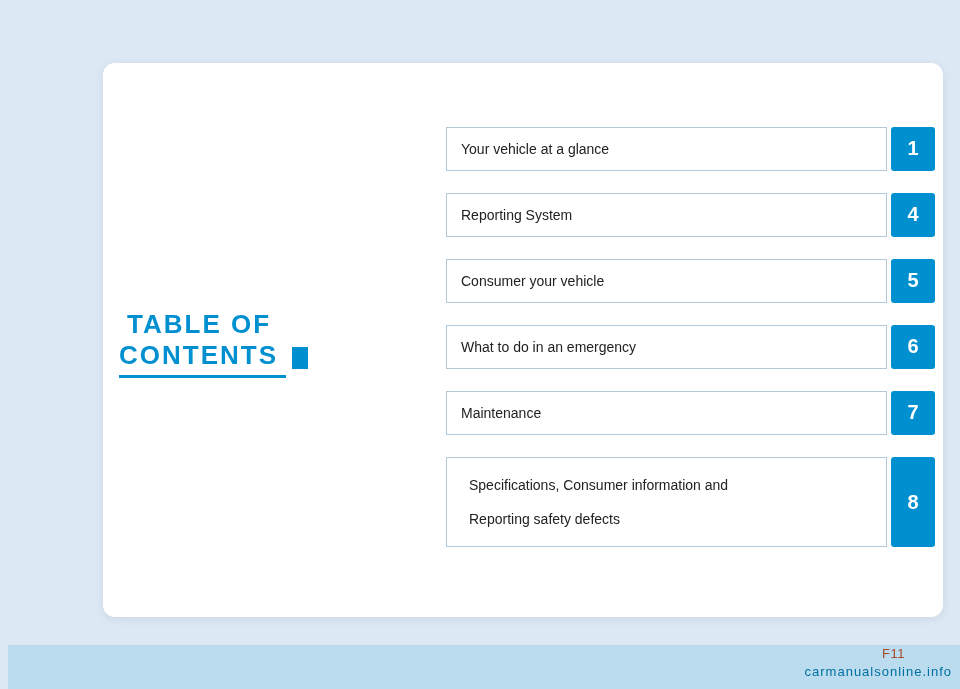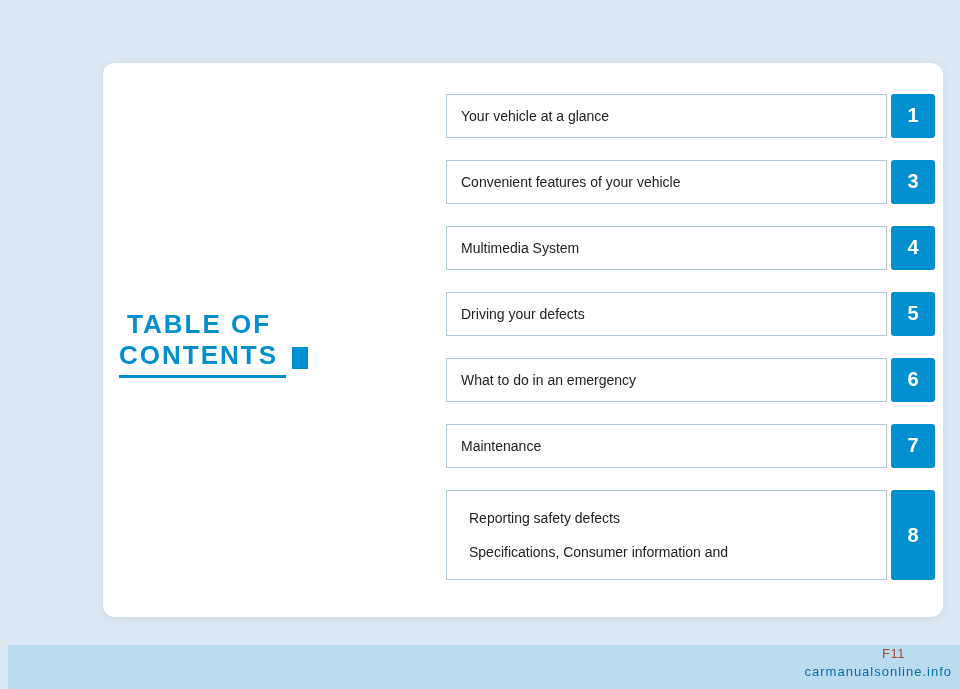--- a/index.html
+++ b/index.html
@@ -171,49 +171,45 @@
 </div>
 
 <div class="right-panel">
 
   <div class="toc-row">
     <div class="toc-label">Your vehicle at a glance</div>
     <div class="toc-num">1</div>
   </div>
 
 
-  <div class="toc-row">
-    <div class="toc-label">Convenient features of your vehicle</div>
-    <div class="toc-num">3</div>
-  </div>
-
-  <div class="toc-row">
-    <div class="toc-label">Multimedia System</div>
+
+  <div class="toc-row">
+    <div class="toc-label">Reporting System</div>
     <div class="toc-num">4</div>
   </div>
 
   <div class="toc-row">
-    <div class="toc-label">Driving your defects</div>
+    <div class="toc-label">Consumer your vehicle</div>
     <div class="toc-num">5</div>
   </div>
 
   <div class="toc-row">
     <div class="toc-label">What to do in an emergency</div>
     <div class="toc-num">6</div>
   </div>
 
   <div class="toc-row">
     <div class="toc-label">Maintenance</div>
     <div class="toc-num">7</div>
   </div>
 
   <div class="toc-row">
     <div class="toc-label two-line">
+      <span>Specifications, Consumer information and</span>
       <span>Reporting safety defects</span>
-      <span>Specifications, Consumer information and</span>
     </div>
     <div class="toc-num">8</div>
   </div>
 
 
 </div>
 
 <div class="footer-text">F11</div>
 
 <div class="watermark">

